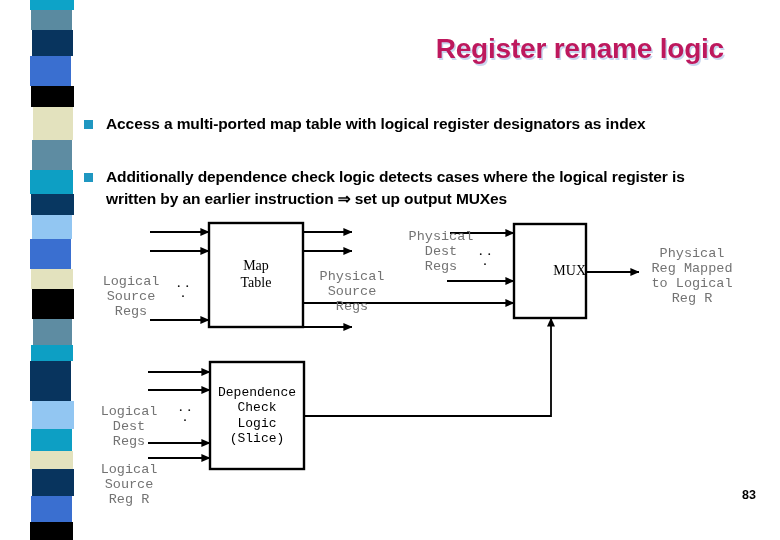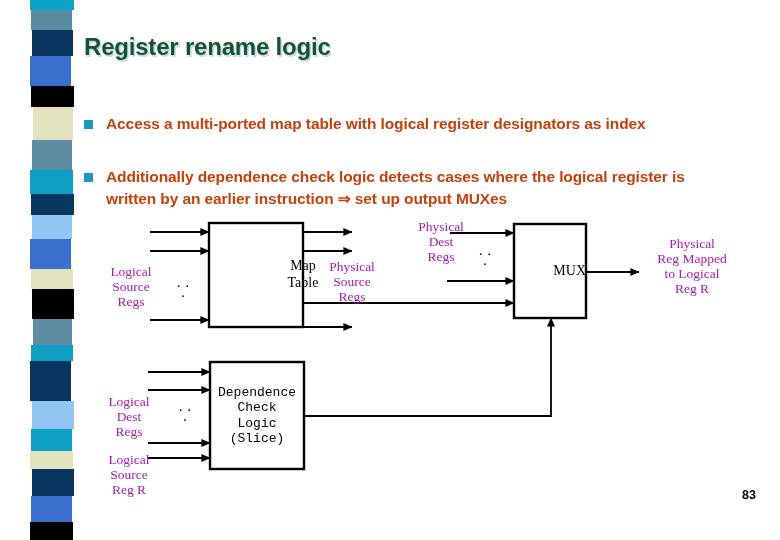--- a/index.html
+++ b/index.html
@@ -32,26 +32,27 @@
     left: 0;
     width: 100%;
   }
 
   
   #title {
     position: absolute;
     left: 84px;
     top: 33px;
     width: 640px;
-    font-size: 24px;
+    font-size: 28px;
     font-weight: bold;
     letter-spacing: -0.2px;
-    color: #14532d;
+    color: #be185d;
     text-shadow: 1.5px 1.5px 0 #c9d6ee;
     white-space: nowrap;
+    text-align: right;
   }
 
   
   .bullet-row {
     position: absolute;
     left: 84px;
     width: 640px;
     display: flex;
     align-items: flex-start;
   }
@@ -61,21 +62,21 @@
     height: 9px;
     background: #1F97C1;
     margin-top: 7px;
     margin-right: 13px;
   }
   .bullet-text {
     flex: 1 1 auto;
     font-size: 15.5px;
     font-weight: bold;
     line-height: 1.42;
-    color: #c2410c;
+    color: #000000;
     letter-spacing: -0.1px;
   }
   #bullet-1 { top: 113px; }
   #bullet-2 { top: 166px; }
 
   
   #diagram {
     position: absolute;
     left: 0;
     top: 0;
@@ -91,26 +92,27 @@
     align-items: center;
     justify-content: center;
     text-align: center;
     font-family: "Liberation Serif", serif;
     font-size: 14px;
     line-height: 1.18;
     color: #000;
   }
   .dlabel {
     position: absolute;
-    font-family: Liberation Serif, serif;
+    font-family: Liberation Mono, monospace;
     font-size: 13.5px;
     line-height: 1.12;
-    color: #a21caf;
+    color: #737373;
     text-align: center;
     white-space: pre-line;
+    margin-top: 10px;
   }
   .vdots {
     position: absolute;
     font-family: "Liberation Serif", serif;
     font-size: 15px;
     line-height: 0.68;
     color: #000;
     text-align: center;
   }
 
@@ -197,21 +199,21 @@
       <path d="M304,416 L551,416 L551,318"></path>
     </g>
 
     <g fill="none" stroke="#000" stroke-width="2.4">
       <rect x="209" y="223" width="94" height="104"></rect>
       <rect x="514" y="224" width="72" height="94"></rect>
       <rect x="210" y="362" width="94" height="107"></rect>
     </g>
   </svg>
 
-  <div class="box" style="left:209px; top:223px; width:94px; height:104px; border:none;padding-left:47px;">
+  <div class="box" style="left:209px; top:223px; width:94px; height:104px; border:none;">
     <span style="white-space:pre-line;">Map
 Table</span>
   </div>
 
   <div class="box" style="left:514px; top:224px; width:72px; height:94px; border:none;justify-content:flex-end;">
     <span style="white-space:pre-line;">MUX</span>
   </div>
 
   <div class="box" style="left:210px; top:362px; width:94px; height:107px; border:none; font-size:13px;">
     <span style="white-space:pre-line;font-family:Liberation Mono, monospace;">Dependence

